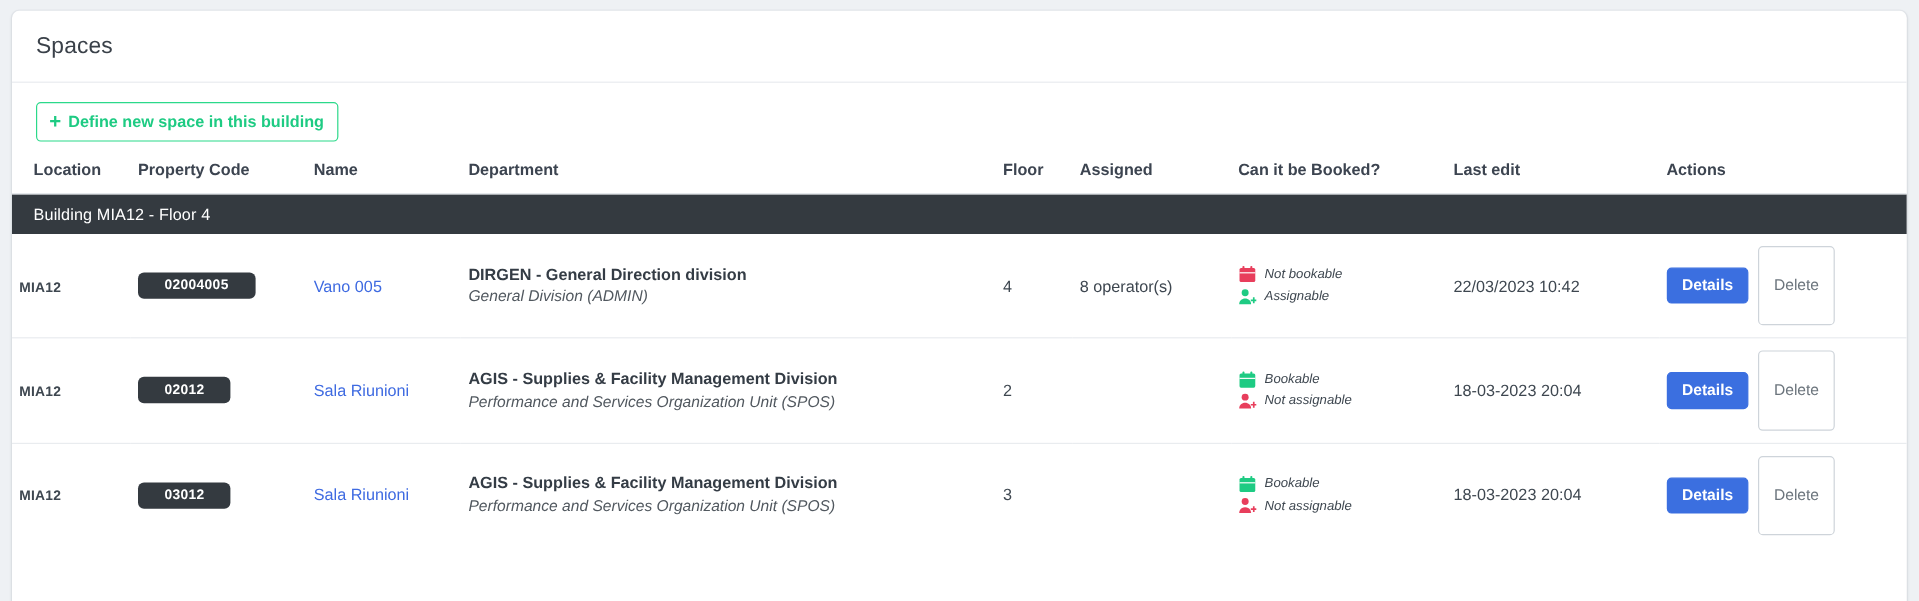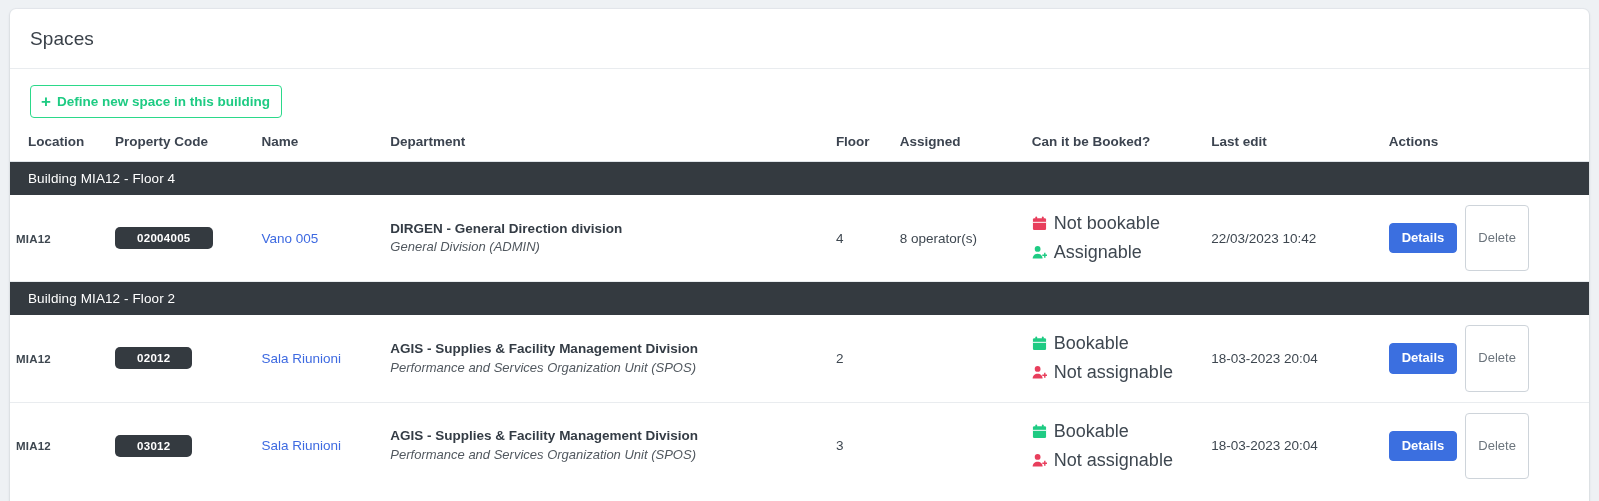--- a/index.html
+++ b/index.html
@@ -154,23 +154,24 @@
   }
 
   .floor-val { font-size: 13.5px; color: #3e4750; }
   .assigned-val { font-size: 13.5px; color: #3e4750; }
 
   .book-line {
     display: flex;
     align-items: center;
     gap: 7px;
     line-height: 1.5;
-    font-size: 18px;
+    font-size: 11px;
     color: #3e4750;
     white-space: nowrap;
+    font-style: italic;
   }
   .book-line + .book-line { margin-top: 2px; }
   .ic { width: 15px; height: 15px; flex: 0 0 15px; display: block; }
 
   .edit-val { font-size: 13.5px; color: #3e4750; white-space: nowrap; }
 
   .actions {
     display: flex;
     gap: 8px;
     align-items: center;
@@ -273,23 +274,20 @@
               </div>
             </td>
             <td><span class="edit-val">22/03/2023 10:42</span></td>
             <td>
               <div class="actions">
                 <button class="btn-details">Details</button>
                 <button class="btn-delete">Delete</button>
               </div>
             </td>
           </tr>
-          <tr class="group-row">
-            <td colspan="9">Building MIA12 - Floor 2</td>
-          </tr>
           <tr class="data-row">
             <td class="pad-l"><span class="loc-code">MIA12</span></td>
             <td><span class="pill">02012</span></td>
             <td><a href="#" class="name-link">Sala Riunioni</a></td>
             <td>
               <div class="dept-main">AGIS - Supplies &amp; Facility Management Division</div>
               <div class="dept-sub">Performance and Services Organization Unit (SPOS)</div>
             </td>
             <td><span class="floor-val">2</span></td>
             <td><span class="assigned-val"></span></td>

